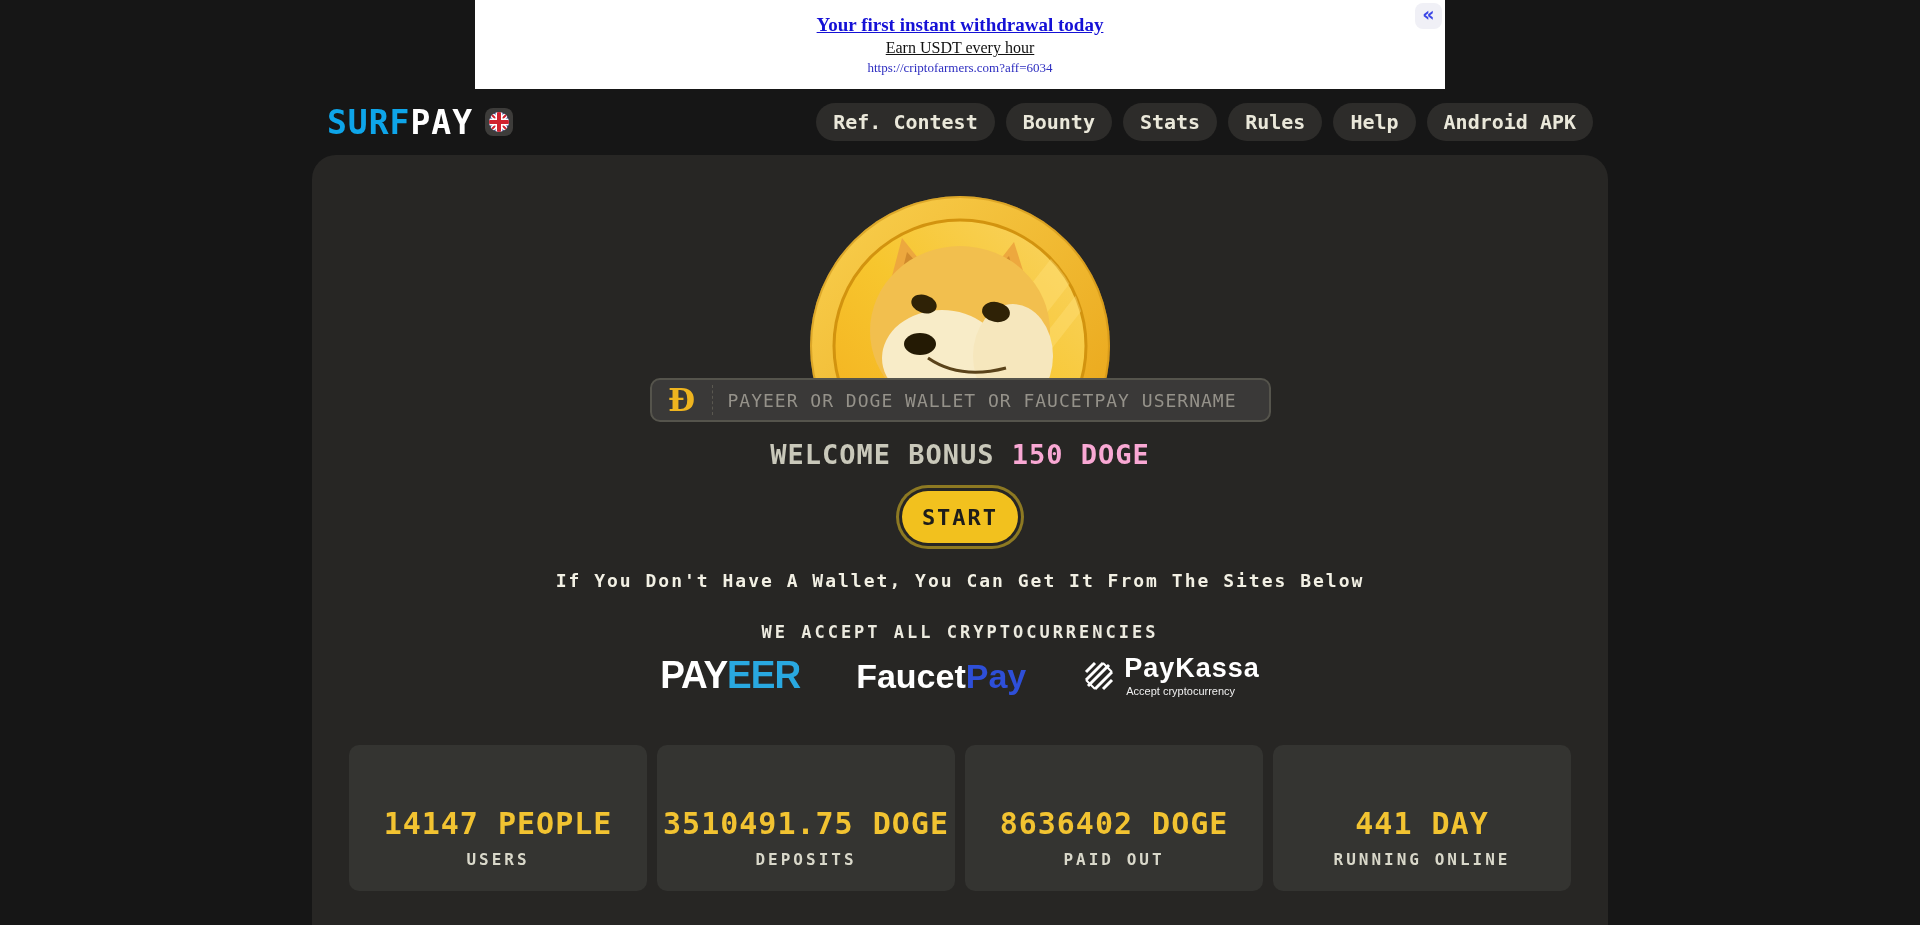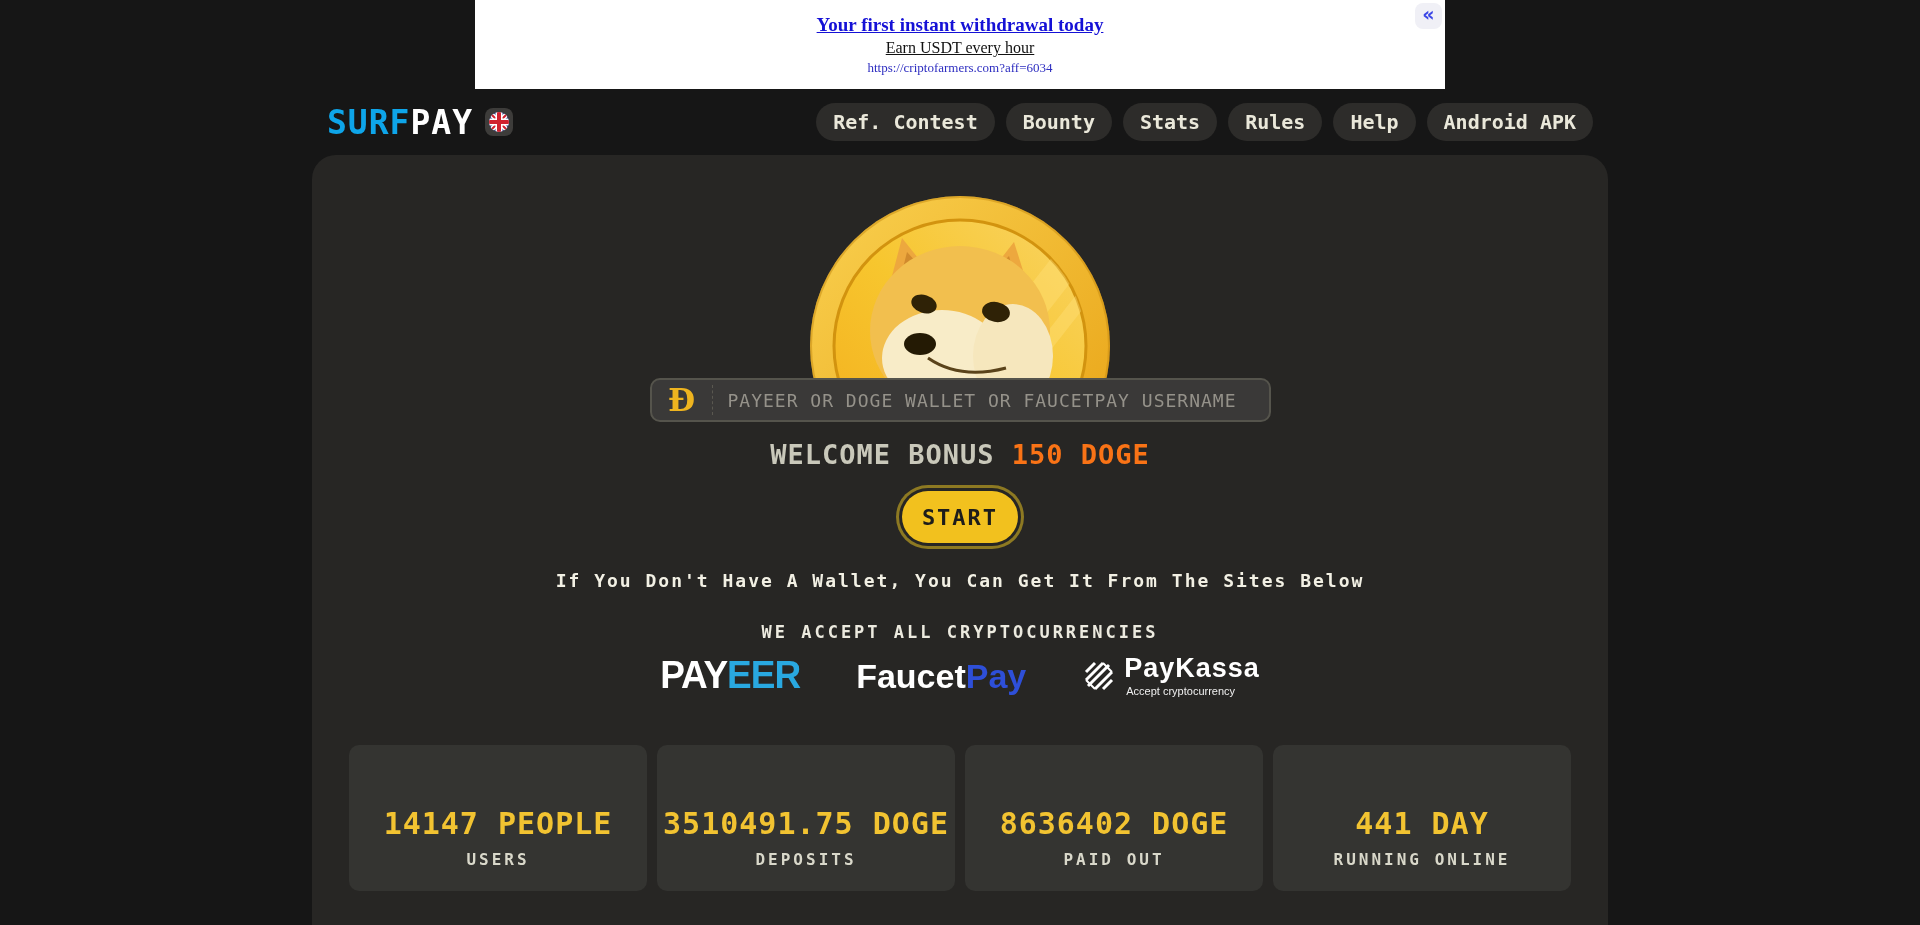--- a/index.html
+++ b/index.html
@@ -68,21 +68,21 @@
   }
   .input-sep { width:0; height:30px; border-right:1px dashed #5a5850; }
   .wallet-input {
     flex:1; height:100%; background:transparent; border:none; outline:none;
     padding:0 15px; color:#d8d6c8; font-size:18px; letter-spacing:1px;
     font-family:"DejaVu Sans Mono", monospace; font-weight:normal;
   }
   .wallet-input::placeholder { color:#95928a; opacity:1; }
 
   .welcome { margin-top:17px; font-size:27px; font-weight:bold; letter-spacing:1px; color:#c9c8ba; }
-  .welcome .amount { color:#f97316; }
+  .welcome .amount { color:#f9a8d4; }
 
   .start-btn {
     margin-top:21px; width:116px; height:52px; border-radius:28px;
     background:#f2c11e; border:none; cursor:pointer;
     color:#1d1d1b; font-size:22px; font-weight:bold; letter-spacing:2px;
     font-family:"DejaVu Sans Mono", monospace;
     box-shadow:0 0 0 3px #272624, 0 0 0 6px #8d7922;
   }
 
   .hint { margin-top:27px; font-size:18px; font-weight:bold; letter-spacing:2px; color:#f2f0e4; }

